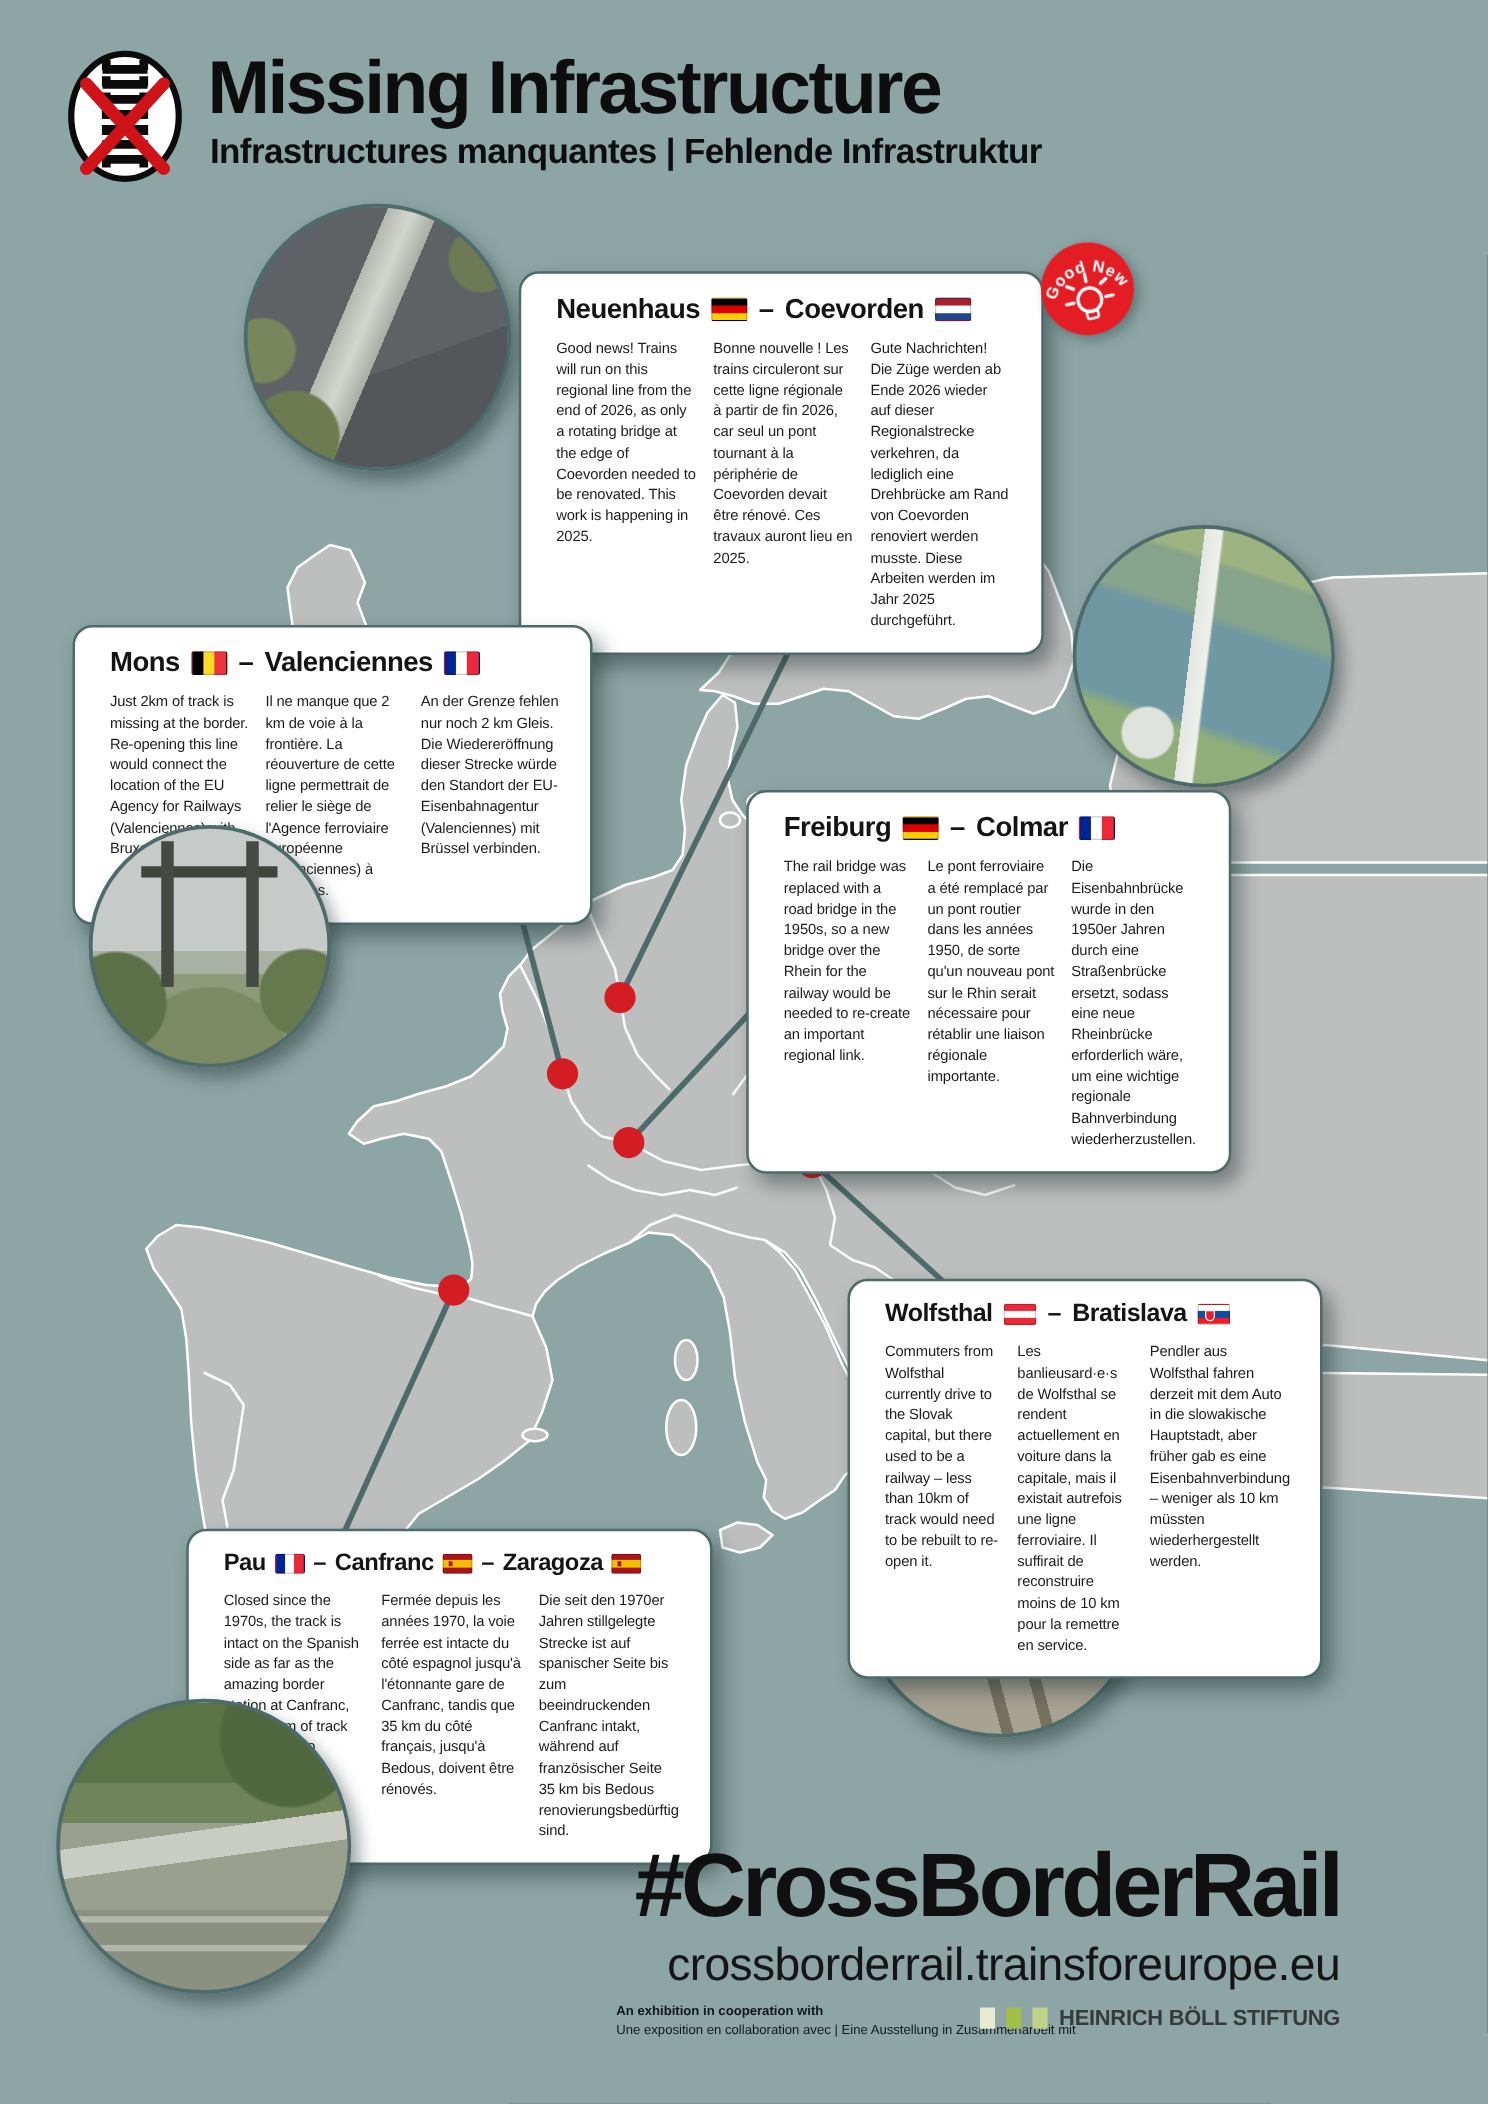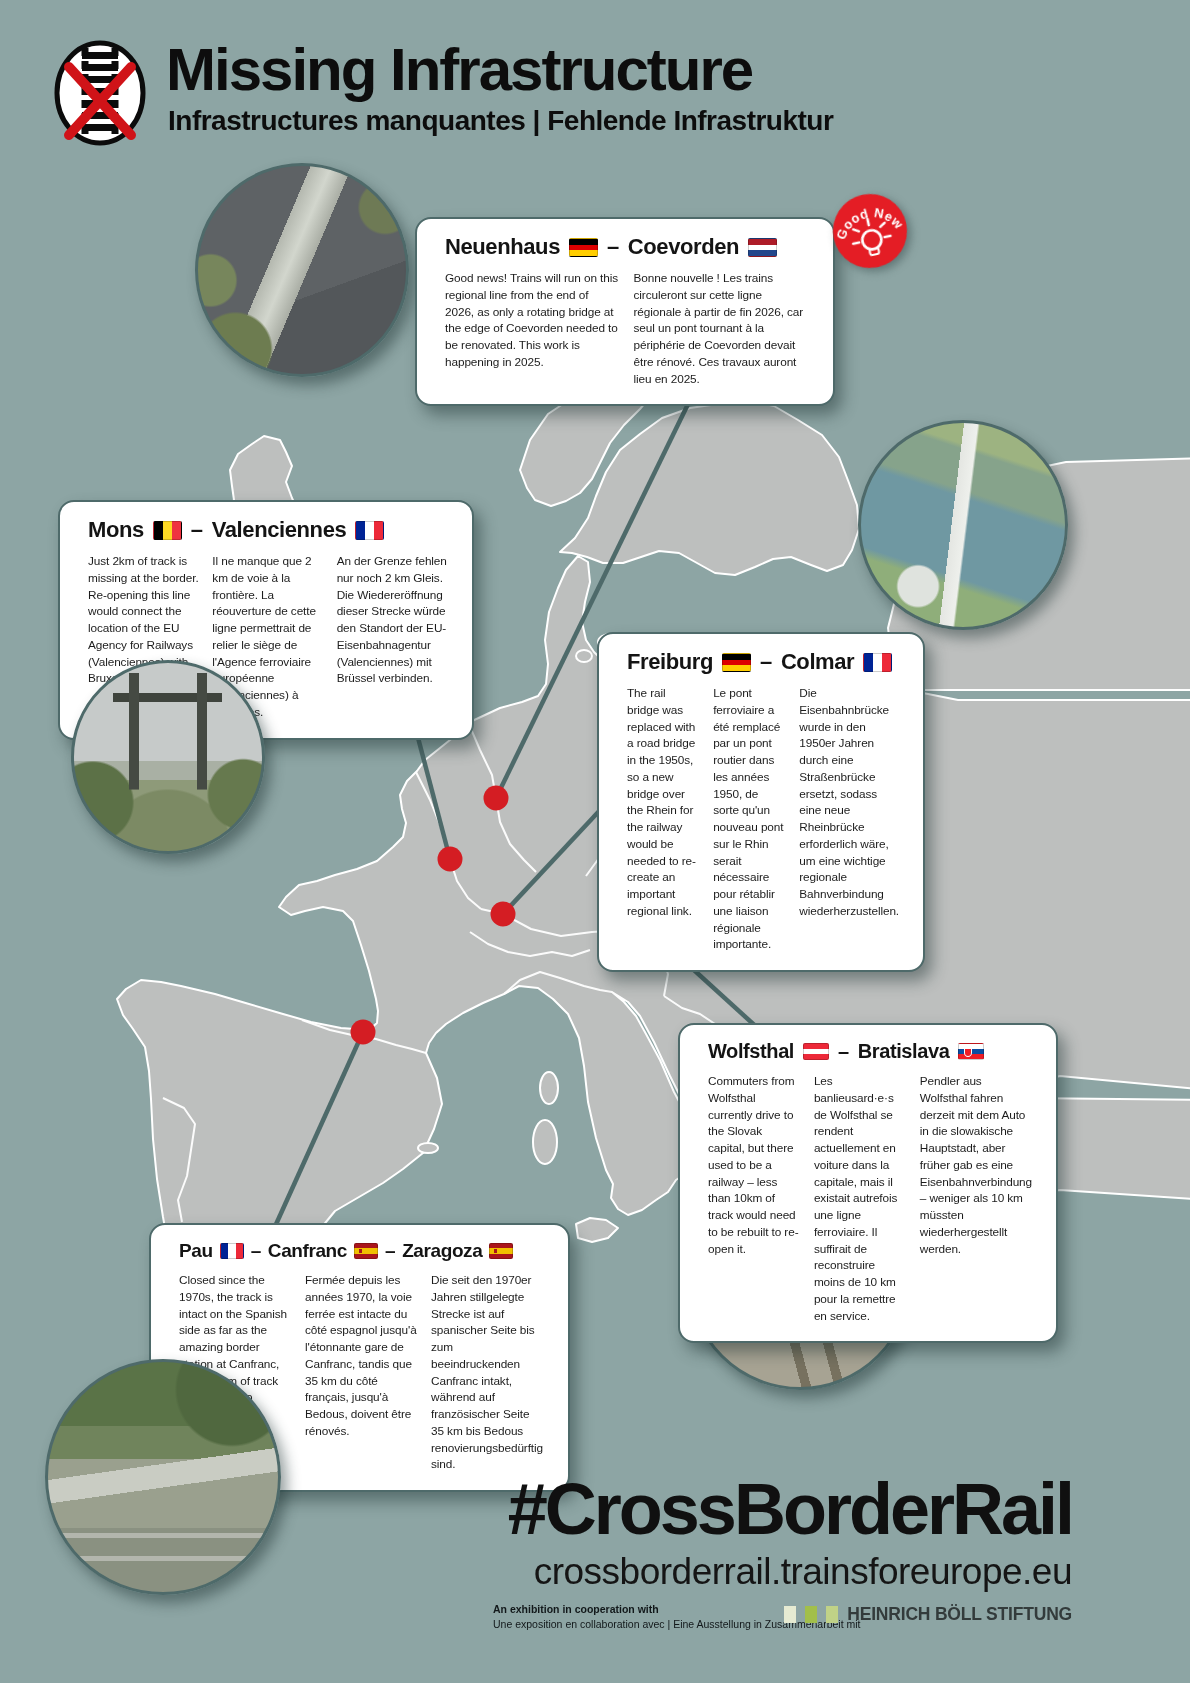--- a/index.html
+++ b/index.html
@@ -30,21 +30,21 @@
   .f-fr{background:linear-gradient(90deg,#002395 0 33%,#fff 33% 66%,#ed2939 66%);}
   .f-at{background:linear-gradient(180deg,#ed2939 0 33%,#fff 33% 66%,#ed2939 66%);}
   .f-sk{background:linear-gradient(180deg,#fff 0 33%,#0b4ea2 33% 66%,#ee1c25 66%);}
   .f-sk::after{content:"";position:absolute;left:20%;top:26%;width:26%;height:46%;
                background:#ee1c25;border:1px solid #fff;border-radius:0 0 50% 50%;}
   .f-es{background:linear-gradient(180deg,#aa151b 0 27%,#f1bf00 27% 73%,#aa151b 73%);}
   .f-es::after{content:"";position:absolute;left:16%;top:36%;width:15%;height:28%;background:#aa151b;}
 
   #card-neuenhaus{left:415px;top:217px;width:420px;}
   #card-mons{left:58px;top:500px;width:416px;}
-  #card-freiburg{left:597px;top:632px;width:328px;}
+  #card-freiburg{left:597px;top:632px;width:388px;}
   #card-wolfsthal{left:678px;top:1023px;width:380px;}
   #card-pau{left:149px;top:1223px;width:421px;}
   #card-wolfsthal .card-title{font-size:20px;}
   #card-wolfsthal .flag{width:26px;height:17px;}
   #card-pau .card-title{font-size:19px;gap:7px;}
   #card-pau .flag{width:24px;height:16px;}
 
   
   .photo{position:absolute;border-radius:50%;border:3px solid #4e6a6a;
          box-shadow:6px 8px 14px rgba(24,44,44,.45);box-sizing:border-box;}
@@ -206,20 +206,21 @@
     <div class="card-title">
       <span>Neuenhaus</span>
       <span class="flag f-de"></span>
       <span>–</span>
       <span>Coevorden</span>
       <span class="flag f-nl"></span>
     </div>
     <div class="cols">
       <div class="col">Good news! Trains will run on this regional line from the end of 2026, as only a rotating bridge at the edge of Coevorden needed to be renovated. This work is happening in 2025.</div>
       <div class="col">Bonne nouvelle ! Les trains circuleront sur cette ligne régionale à partir de fin 2026, car seul un pont tournant à la périphérie de Coevorden devait être rénové. Ces travaux auront lieu en 2025.</div>
+      <div class="col">Gute Nachrichten! Die Züge werden ab Ende 2026 wieder auf dieser Regionalstrecke verkehren, da lediglich eine Drehbrücke am Rand von Coevorden renoviert werden musste. Diese Arbeiten werden im Jahr 2025 durchgeführt.</div>
     </div>
   </div>
 
   <div id="badge">
     <svg viewBox="0 0 76 76" width="76" height="76">
       <circle cx="38" cy="38" r="37" fill="#e41d25"></circle>
       <defs>
           <path id="arcp" d="M 10 46 A 29 29 0 0 1 66 46" fill="none"></path>
         </defs>
       <text font-size="13" font-weight="bold" fill="#ffffff" font-family="Liberation Sans, sans-serif" letter-spacing="0.5">

